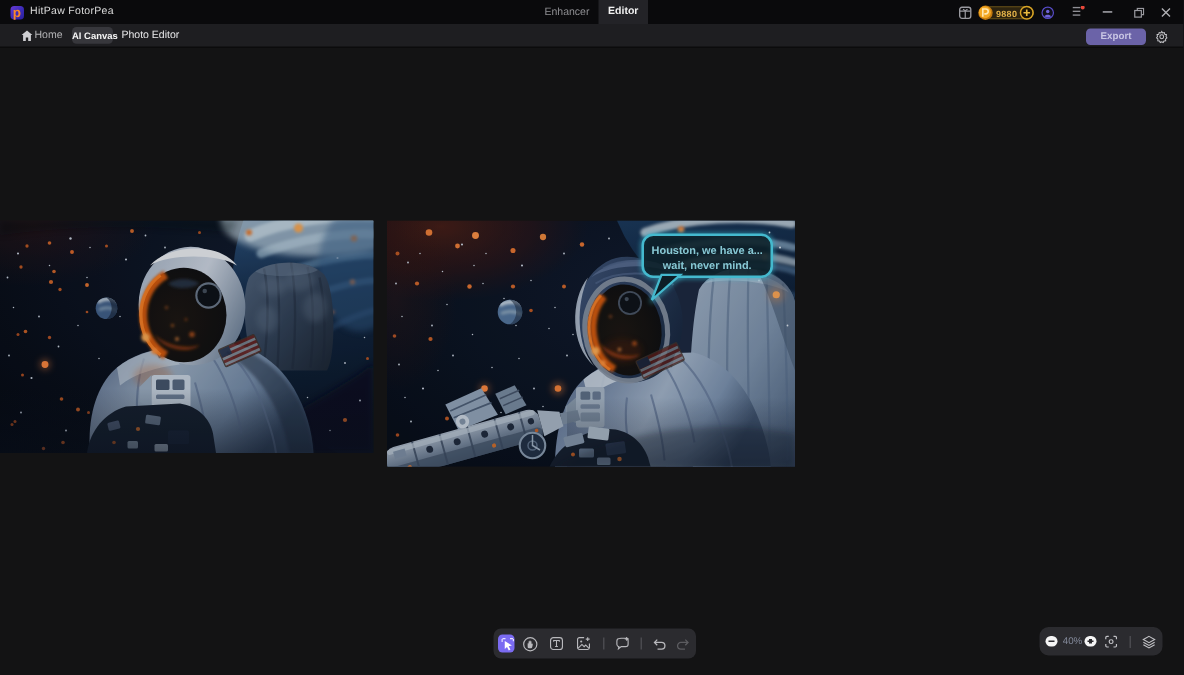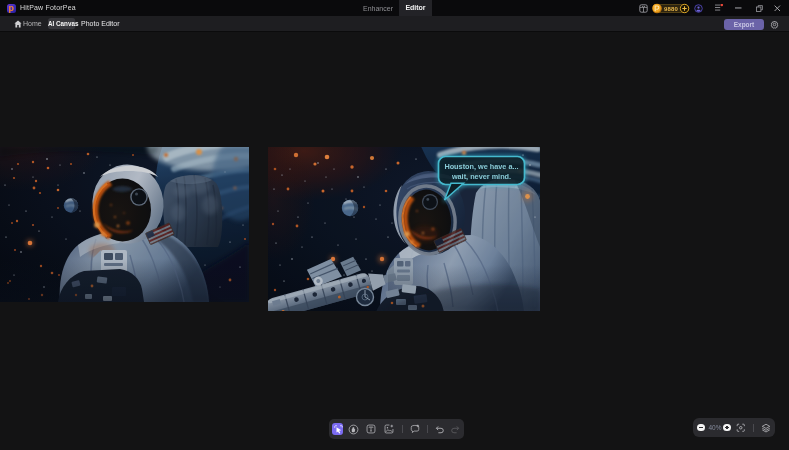--- a/index.html
+++ b/index.html
@@ -26,21 +26,21 @@
 #hometxt { position:absolute; left:23px; top:4px; font-size:7px; color:#b4b4b6; }
 #aicanvas { position:absolute; left:48px; top:2px; width:38.5px; height:16.4px; background:#37373c;
   border-radius:4.3px; color:#f5f5f5; font-size:9px; font-weight:bold; text-align:center; line-height:16.4px;
   white-space:nowrap; transform:scale(0.7); transform-origin:0 0; }
 #photoed { position:absolute; left:81px; top:4px; font-size:7px; color:#e8e8ea; }
 #exportbtn { position:absolute; left:724px; top:2.8px; width:40px; height:11px; background:#6b63a8;
   border-radius:3px; color:#c9c6e4; font-size:6.5px; font-weight:bold; text-align:center; line-height:11px; }
 
 
 #img-left { position:absolute; left:0px; top:146.5px; width:249px; height:155px; overflow:hidden; }
-#img-right { position:absolute; left:268px; top:146.5px; width:272px; height:164.5px; overflow:hidden; }
+#img-right { position:absolute; left:258px; top:146.5px; width:272px; height:164.5px; overflow:hidden; }
 
 
 #btc { position:absolute; left:329px; top:418.5px; width:135px; height:20px; background:#2b2b2f;
   border-radius:5px; }
 #btc .sel { position:absolute; left:3px; top:4px; width:11px; height:12px; background:#7b6bf2; border-radius:3px; }
 #btr { position:absolute; left:693px; top:418px; width:82px; height:19px; background:#2b2b2f;
   border-radius:6px; }
 .wcirc { position:absolute; top:423.7px; width:7.6px; height:7.6px; border-radius:50%; background:#f5f5f5; }
 #pct { position:absolute; left:708.5px; top:424px; font-size:6.5px; color:#83899a; }
 .divv { position:absolute; width:1px; background:#4a4a4f; }

